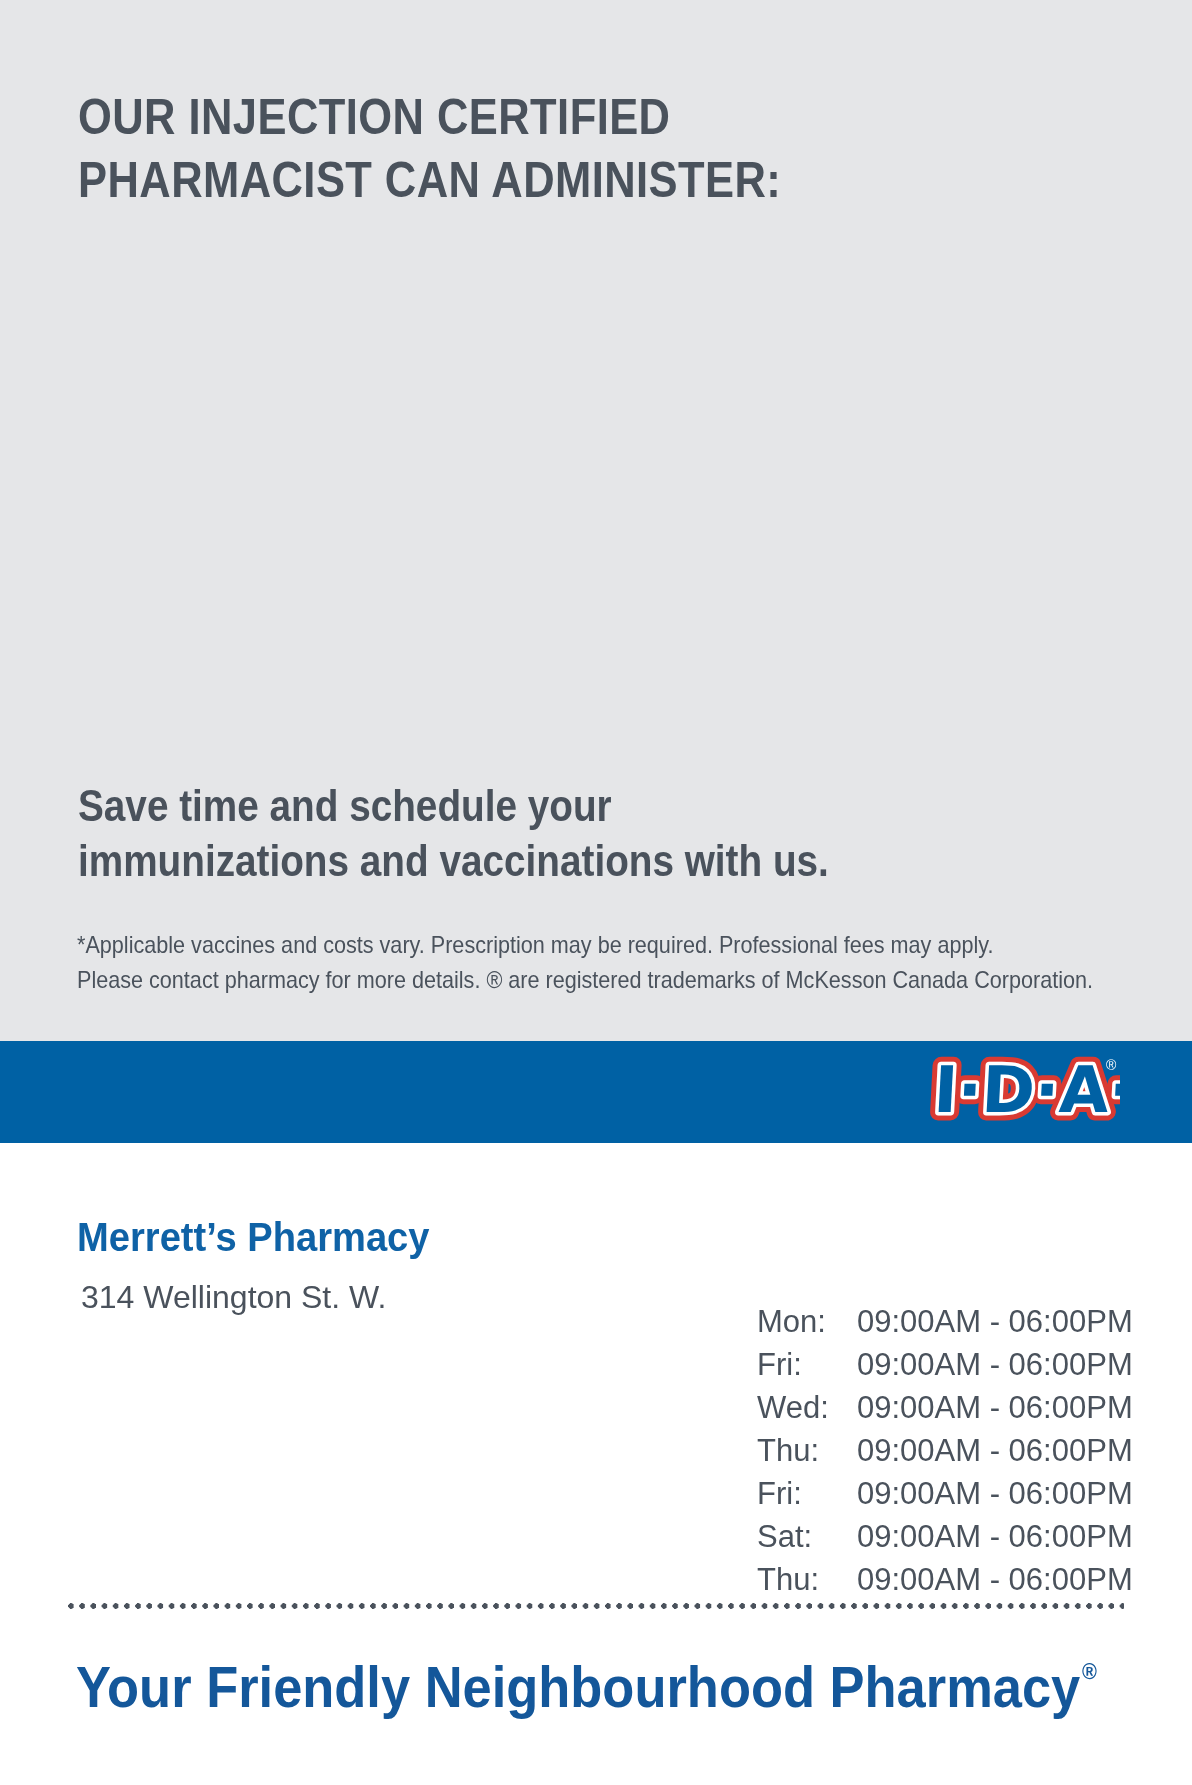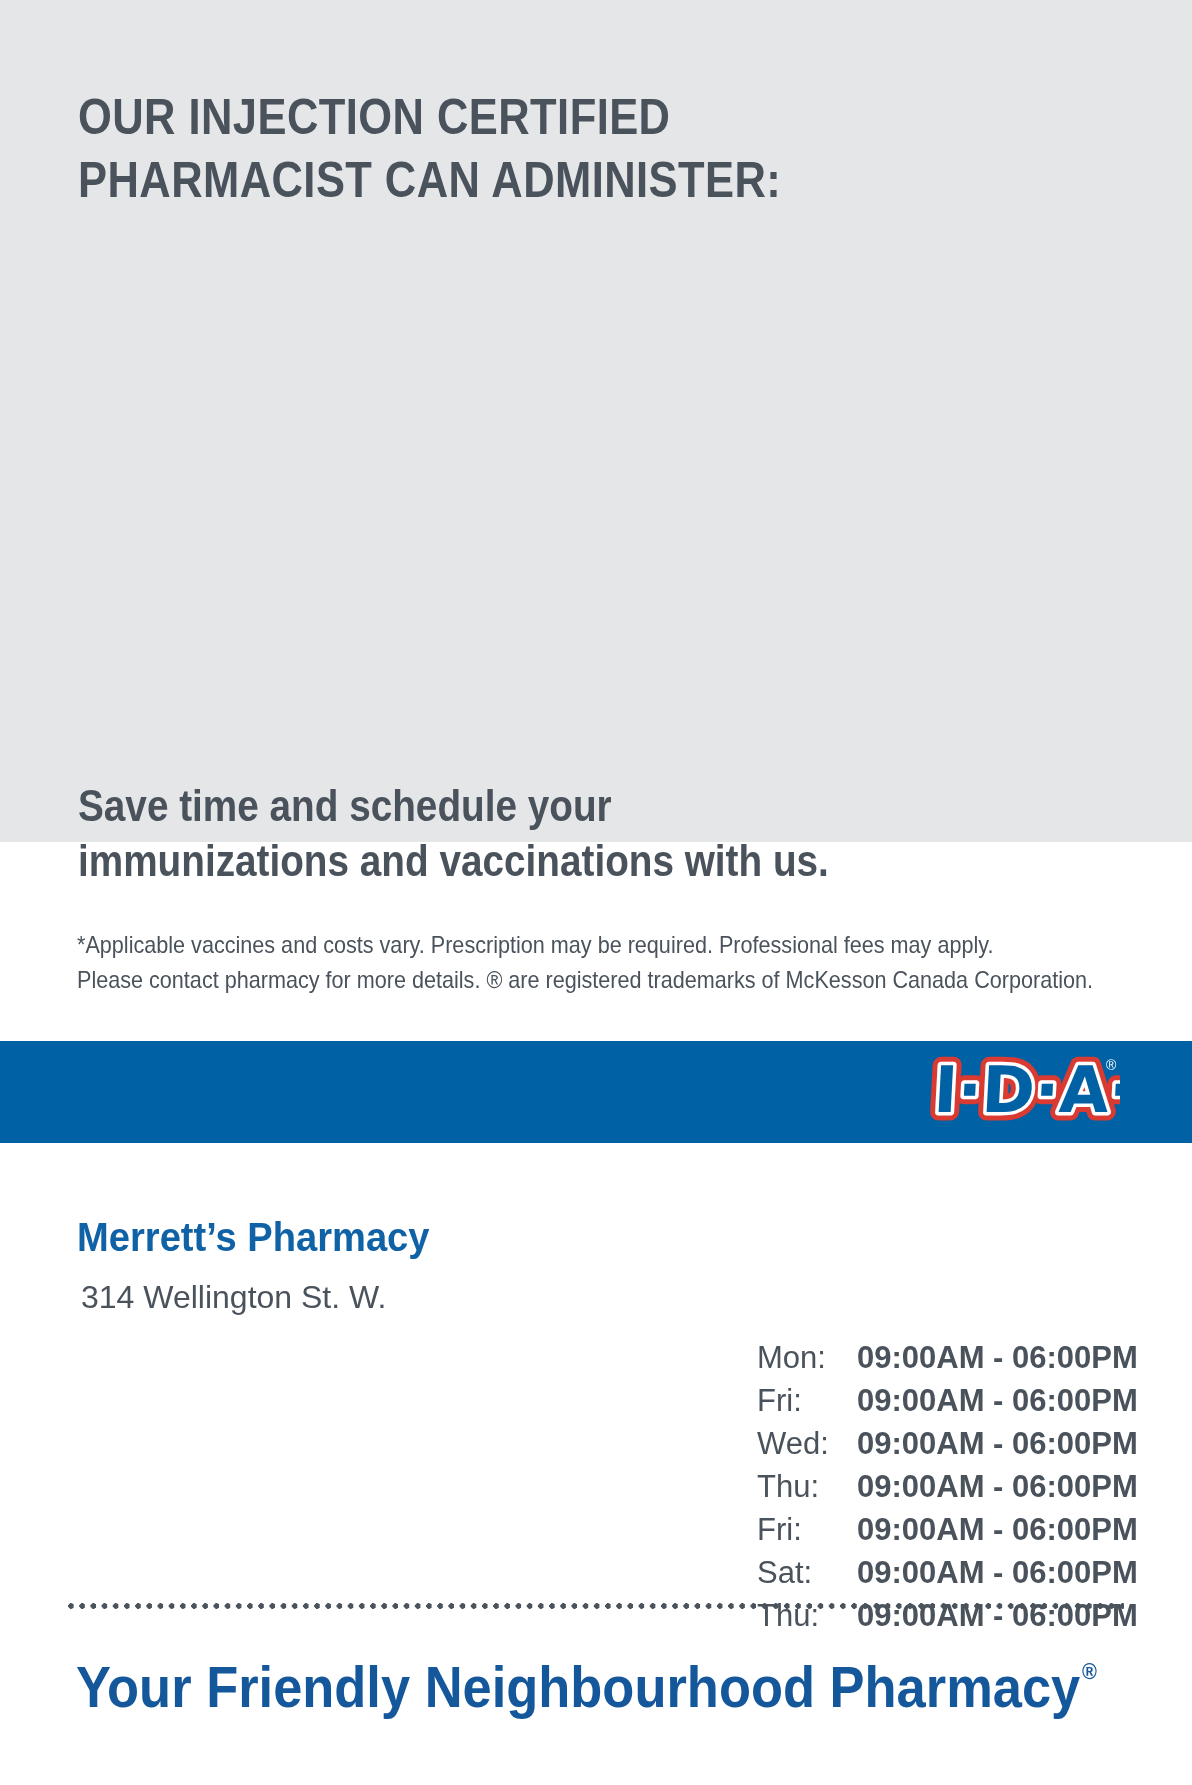--- a/index.html
+++ b/index.html
@@ -1,20 +1,20 @@
 <!DOCTYPE html>
 <html style="--background-gray: #e5e6e8; --text-slate: #4a525c; --band-blue: #0061a4; --name-blue: #0f62a6; --tagline-blue: #14579a; --logo-red: #d93a32;"><head>
 <meta charset="utf-8">
 <style>
   html,body{margin:0;padding:0;}
   body{font-family:"Liberation Sans",sans-serif;}
   .page{position:relative;width:1192px;height:1785px;background:#ffffff;overflow:hidden;}
 
   
-  .hero{position:absolute;left:0;top:0;width:100%;height:842px;background:var(--background-gray,#e5e6e8);}
+  .hero{position:absolute;left:0;top:0;width:100%;height:1041px;background:var(--background-gray,#e5e6e8);}
   .headline{position:absolute;left:78px;top:86px;font-size:50px;font-weight:bold;
             color:var(--text-slate,#4a525c);line-height:63px;white-space:nowrap;
             transform:scaleX(.87);transform-origin:left top;letter-spacing:.5px;}
   .subhead{position:absolute;left:78px;top:778px;font-size:44px;font-weight:bold;
            color:var(--text-slate,#4a525c);line-height:55px;white-space:nowrap;
            transform:scaleX(.88);transform-origin:left top;}
   .disclaimer{position:absolute;left:77px;top:927px;font-size:24px;
               color:var(--text-slate,#4a525c);line-height:35px;white-space:nowrap;
               transform:scaleX(.9);transform-origin:left top;}
 
@@ -25,24 +25,24 @@
   
   .info{position:absolute;left:0;top:1143px;width:100%;height:642px;background:#ffffff;}
   .pharmacy-name{position:absolute;left:77px;top:1214px;font-size:41px;font-weight:bold;
                  color:var(--name-blue,#0f62a6);white-space:nowrap;
                  transform:scaleX(.93);transform-origin:left top;}
   .address{position:absolute;left:81px;top:1274px;font-size:32px;
            color:var(--text-slate,#4a525c);line-height:46px;white-space:nowrap;}
   .contact{position:absolute;left:77px;top:1393px;font-size:33px;
            color:var(--text-slate,#4a525c);line-height:48px;white-space:nowrap;}
   .contact .lbl{font-weight:bold;letter-spacing:.5px;}
-  .hours{position:absolute;left:757px;top:1300px;font-size:31px;color:var(--text-slate,#4a525c);margin-top:36px;}
+  .hours{position:absolute;left:757px;top:1300px;font-size:31px;color:var(--text-slate,#4a525c);}
   .hours-row{display:flex;line-height:43px;height:43px;}
   .hours-row .day{width:100px;}
-  .hours-row .time{white-space:nowrap;font-weight:bold;}
+  .hours-row .time{white-space:nowrap;}
 
   .dotted{position:absolute;left:68px;top:1601px;width:1056px;height:12px;
           background-image:radial-gradient(circle at 3px 5px,var(--text-slate,#474f59) 2.6px,transparent 3px);
           background-size:11.2px 12px;background-repeat:repeat-x;}
 
   .tagline{position:absolute;left:76px;top:1654px;font-size:57px;font-weight:bold;
            color:var(--tagline-blue,#14579a);white-space:nowrap;
            transform:scaleX(.92);transform-origin:left top;}
   .tagline .reg{font-size:22px;vertical-align:28px;margin-left:2px;}
 </style>

